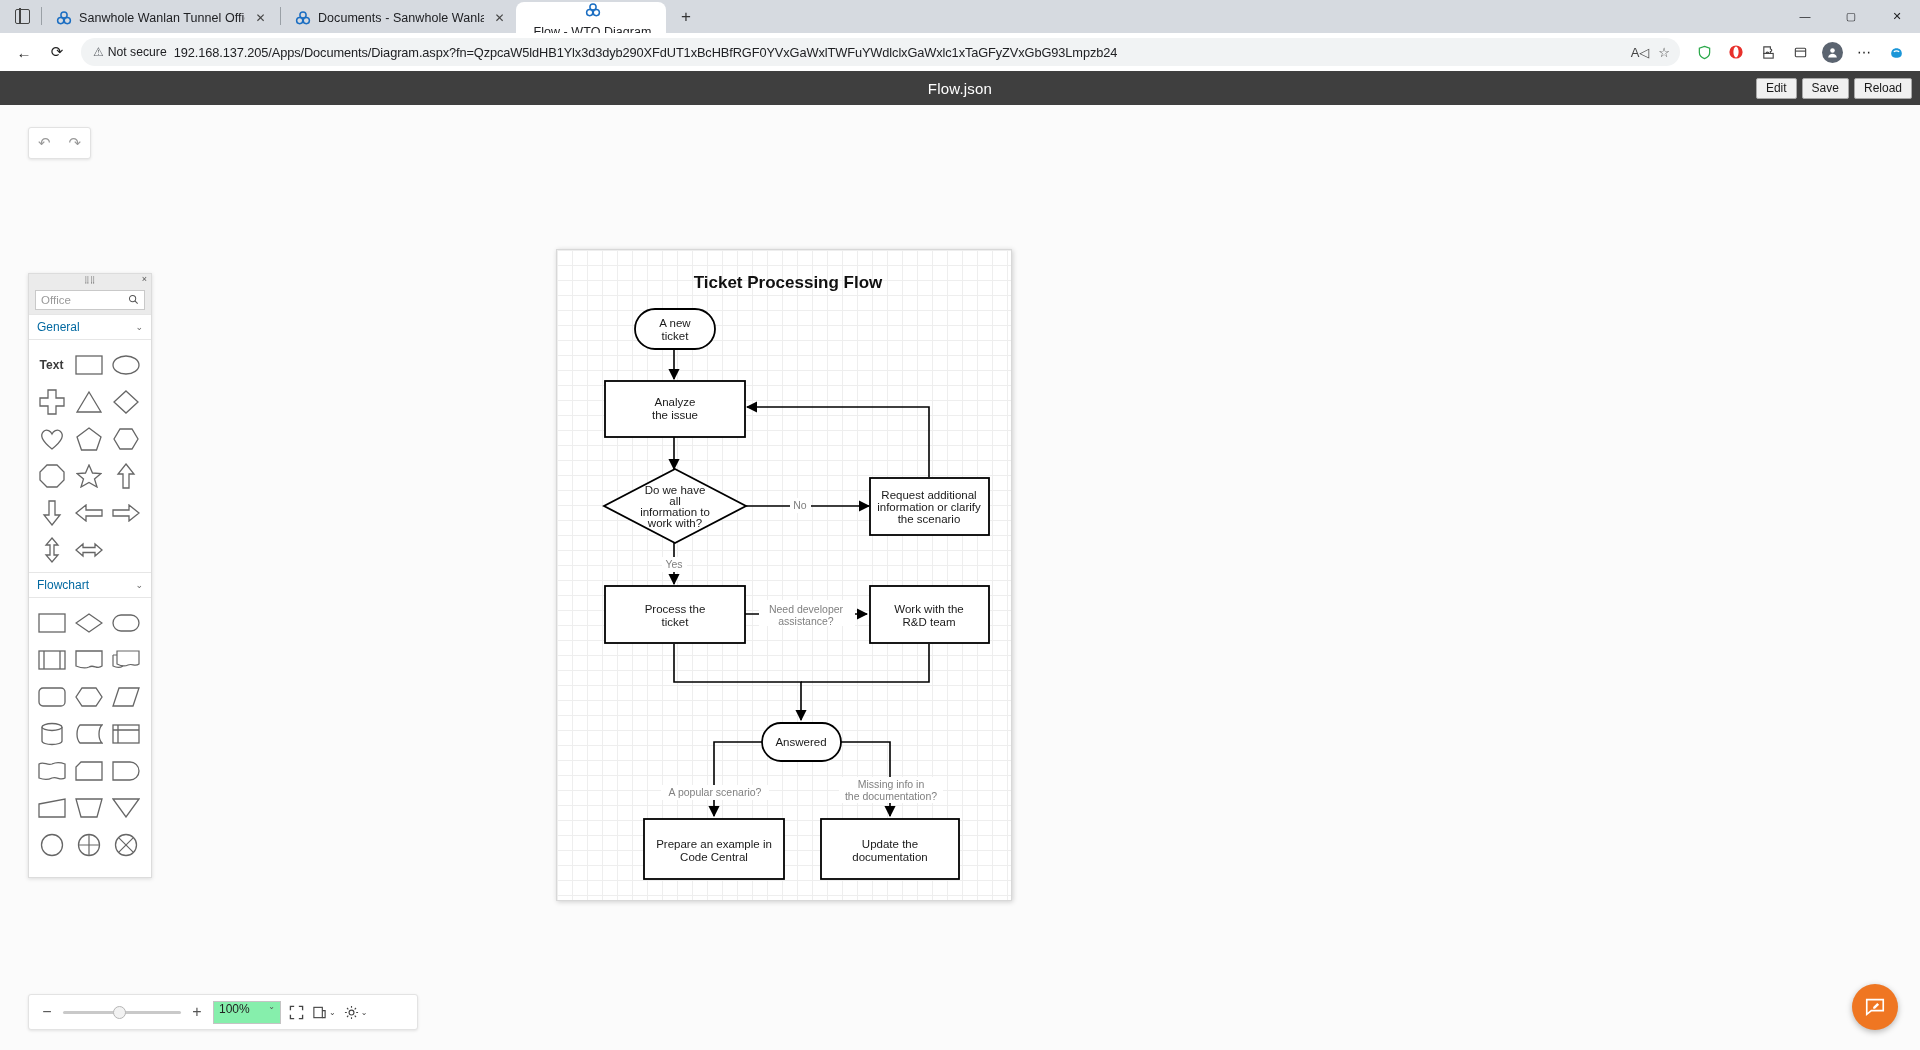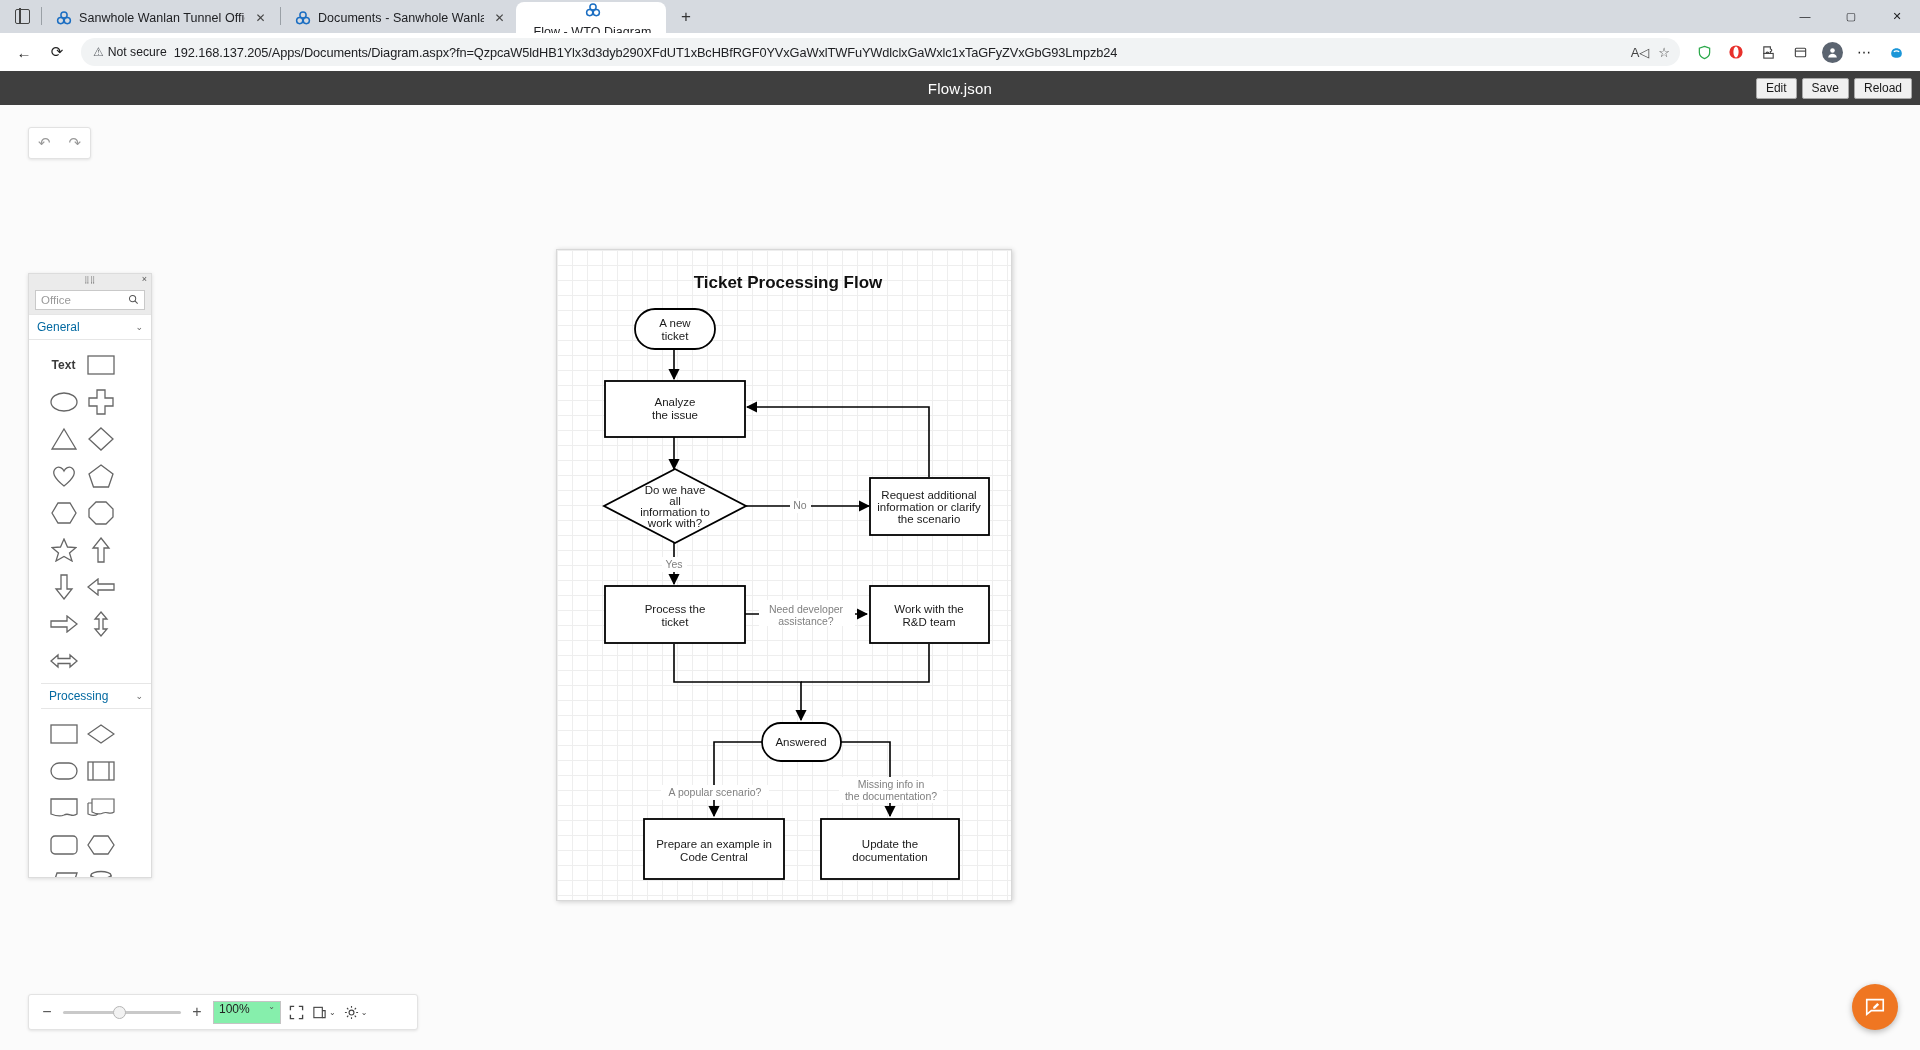--- a/index.html
+++ b/index.html
@@ -138,21 +138,21 @@
   }
   .pal-section .name { font-size:12px; color:#0369a1; flex:1; }
   .pal-section .chev { font-size:9px; color:#666; }
 
   .pal-grid { display:flex; flex-wrap:wrap; padding:6px 4px 4px 4px; background:#fff; }
   .pal-cell {
     width:37px; height:37px; display:flex; align-items:center; justify-content:center;
   }
   .pal-cell svg { display:block; }
   .pal-text-label { font-size:12px; font-weight:bold; color:#3a3a3a; }
-  .pal-scroll { overflow:hidden; flex:1 1 auto;padding-left:12px; }
+  .pal-scroll { overflow:hidden; flex:1 1 auto; }
 
   
   .bottombar {
     position:absolute; left:28px; bottom:20px; width:390px; height:36px;
     background:#ffffff; border:1px solid #e3e3e3; border-radius:3px;
     display:flex; align-items:center; padding:0 10px; gap:8px;
     box-shadow:0 1px 3px rgba(0,0,0,0.10);
   }
   .zoom-minus, .zoom-plus { font-size:16px; color:#555; width:16px; text-align:center; }
   .slider { flex:0 0 118px; height:16px; position:relative; display:flex; align-items:center; }
@@ -422,21 +422,21 @@
               </svg>
           </div>
           <div class="pal-cell">
             <svg width="28" height="18">
                 <path d="M1 9 L8 3 L8 6.5 L20 6.5 L20 3 L27 9 L20 15 L20 11.5 L8 11.5 L8 15 Z" fill="#fff" stroke="#666" stroke-width="1.3"></path>
               </svg>
           </div>
         </div>
 
         <div class="pal-section">
-          <span class="name">Processing</span>
+          <span class="name">Flowchart</span>
           <span class="chev">⌄</span>
         </div>
 
         <div class="pal-grid">
           <div class="pal-cell">
             <svg width="28" height="20">
                 <rect x="1" y="1" width="26" height="18" fill="#fff" stroke="#666" stroke-width="1.3"></rect>
               </svg>
           </div>
           <div class="pal-cell">

